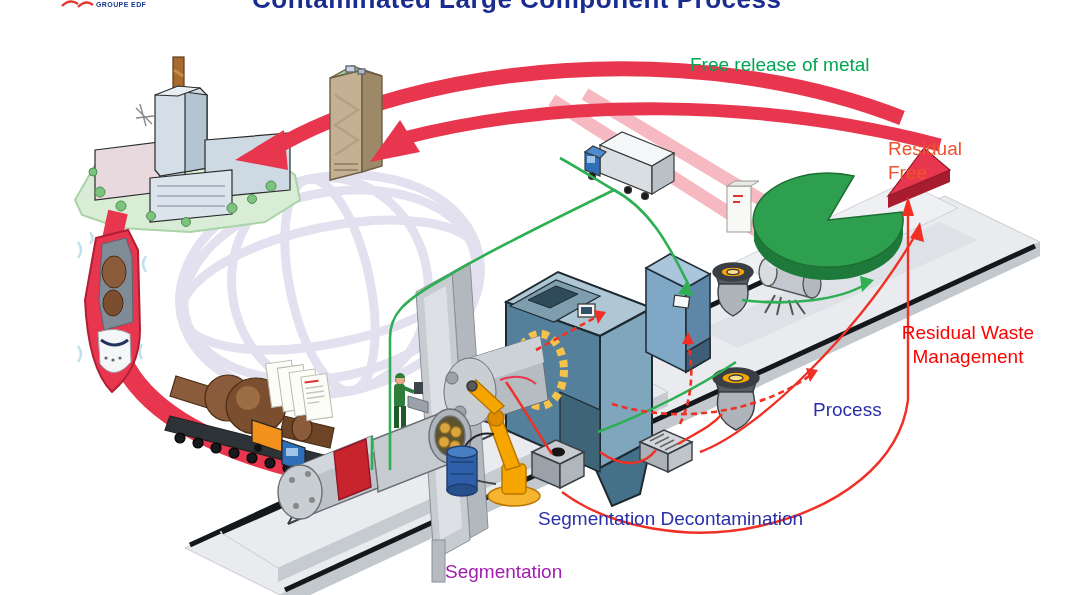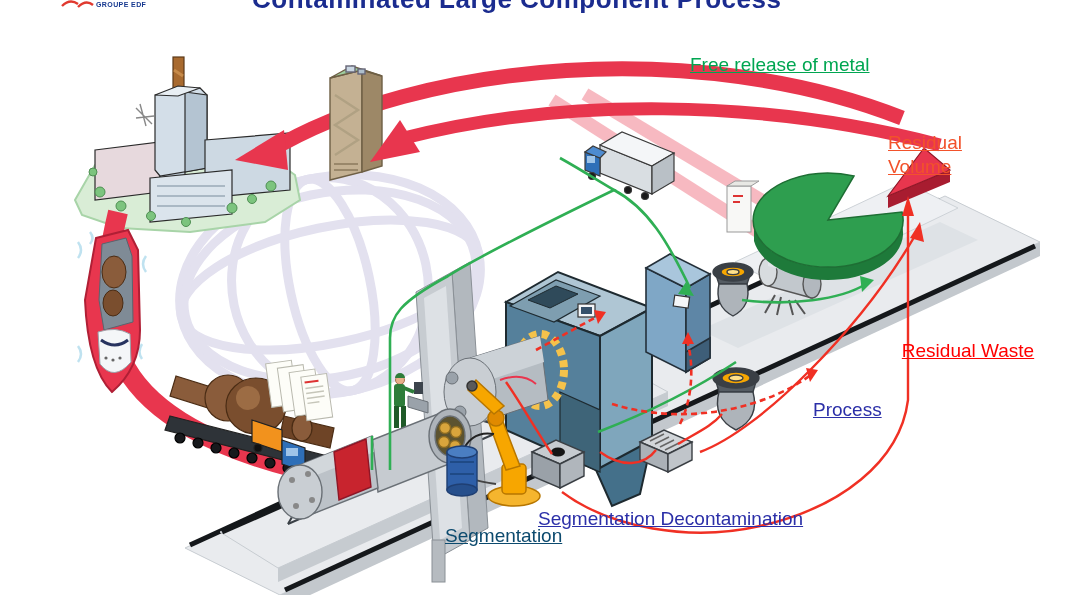--- a/index.html
+++ b/index.html
@@ -1,18 +1,18 @@
 <!DOCTYPE html>
 <html><head>
 <meta charset="utf-8">
 <style>
   html,body{margin:0;padding:0;background:#fff;}
   #stage{position:relative;width:1066px;height:595px;background:#ffffff;overflow:hidden;
          font-family:"Liberation Sans",sans-serif;}
-  .label{position:absolute;font-size:19px;line-height:24px;white-space:nowrap;text-decoration:underline;}
+  .label{position:absolute;font-size:19px;line-height:24px;white-space:nowrap;}
   .title{position:absolute;top:-16px;left:252px;font-size:26px;font-weight:bold;color:#1b2c8f;letter-spacing:.5px;}
   .logo{position:absolute;top:1px;left:96px;font-size:7px;font-weight:bold;color:#16388f;letter-spacing:.4px;}
   .center{text-align:center;}
   svg{position:absolute;top:0;left:0;}
 </style>
 </head>
 <body>
 
 <div id="stage">
 
@@ -343,28 +343,29 @@
   </svg>
 
   <div class="logo">GROUPE EDF</div>
 
   <div class="title">Contaminated Large Component Process</div>
 
   <div class="label" style="left: 690px; top: 53px; color: rgb(0, 166, 81);">
     <div>Free release of metal</div>
   </div>
 
-  <div class="label" style="left: 888px; top: 131px; color: rgb(242, 82, 43);">
+  <div class="label" style="left: 888px; top: 137px; color: rgb(242, 82, 43);">
     <div>Residual</div>
-    <div>Volume</div>
+    <div>Free</div>
   </div>
 
-  <div class="label center" style="left: 870px; top: 321px; width: 196px; color: rgb(255, 0, 0); margin-top: 18px;">
+  <div class="label center" style="left: 870px; top: 321px; width: 196px; color: rgb(255, 0, 0);">
     <div>Residual Waste</div>
+    <div>Management</div>
   </div>
 
   <div class="label" style="left: 813px; top: 398px; color: rgb(43, 47, 168);">Process</div>
 
   <div class="label" style="left: 538px; top: 507px; color: rgb(43, 47, 168);">Segmentation Decontamination</div>
 
-  <div class="label" style="left: 445px; top: 524px; color: #0c4a6e; text-align: right;">Segmentation</div>
+  <div class="label" style="left: 445px; top: 560px; color: #a21caf; text-align: right;">Segmentation</div>
 
 </div>
 
 </body></html>

